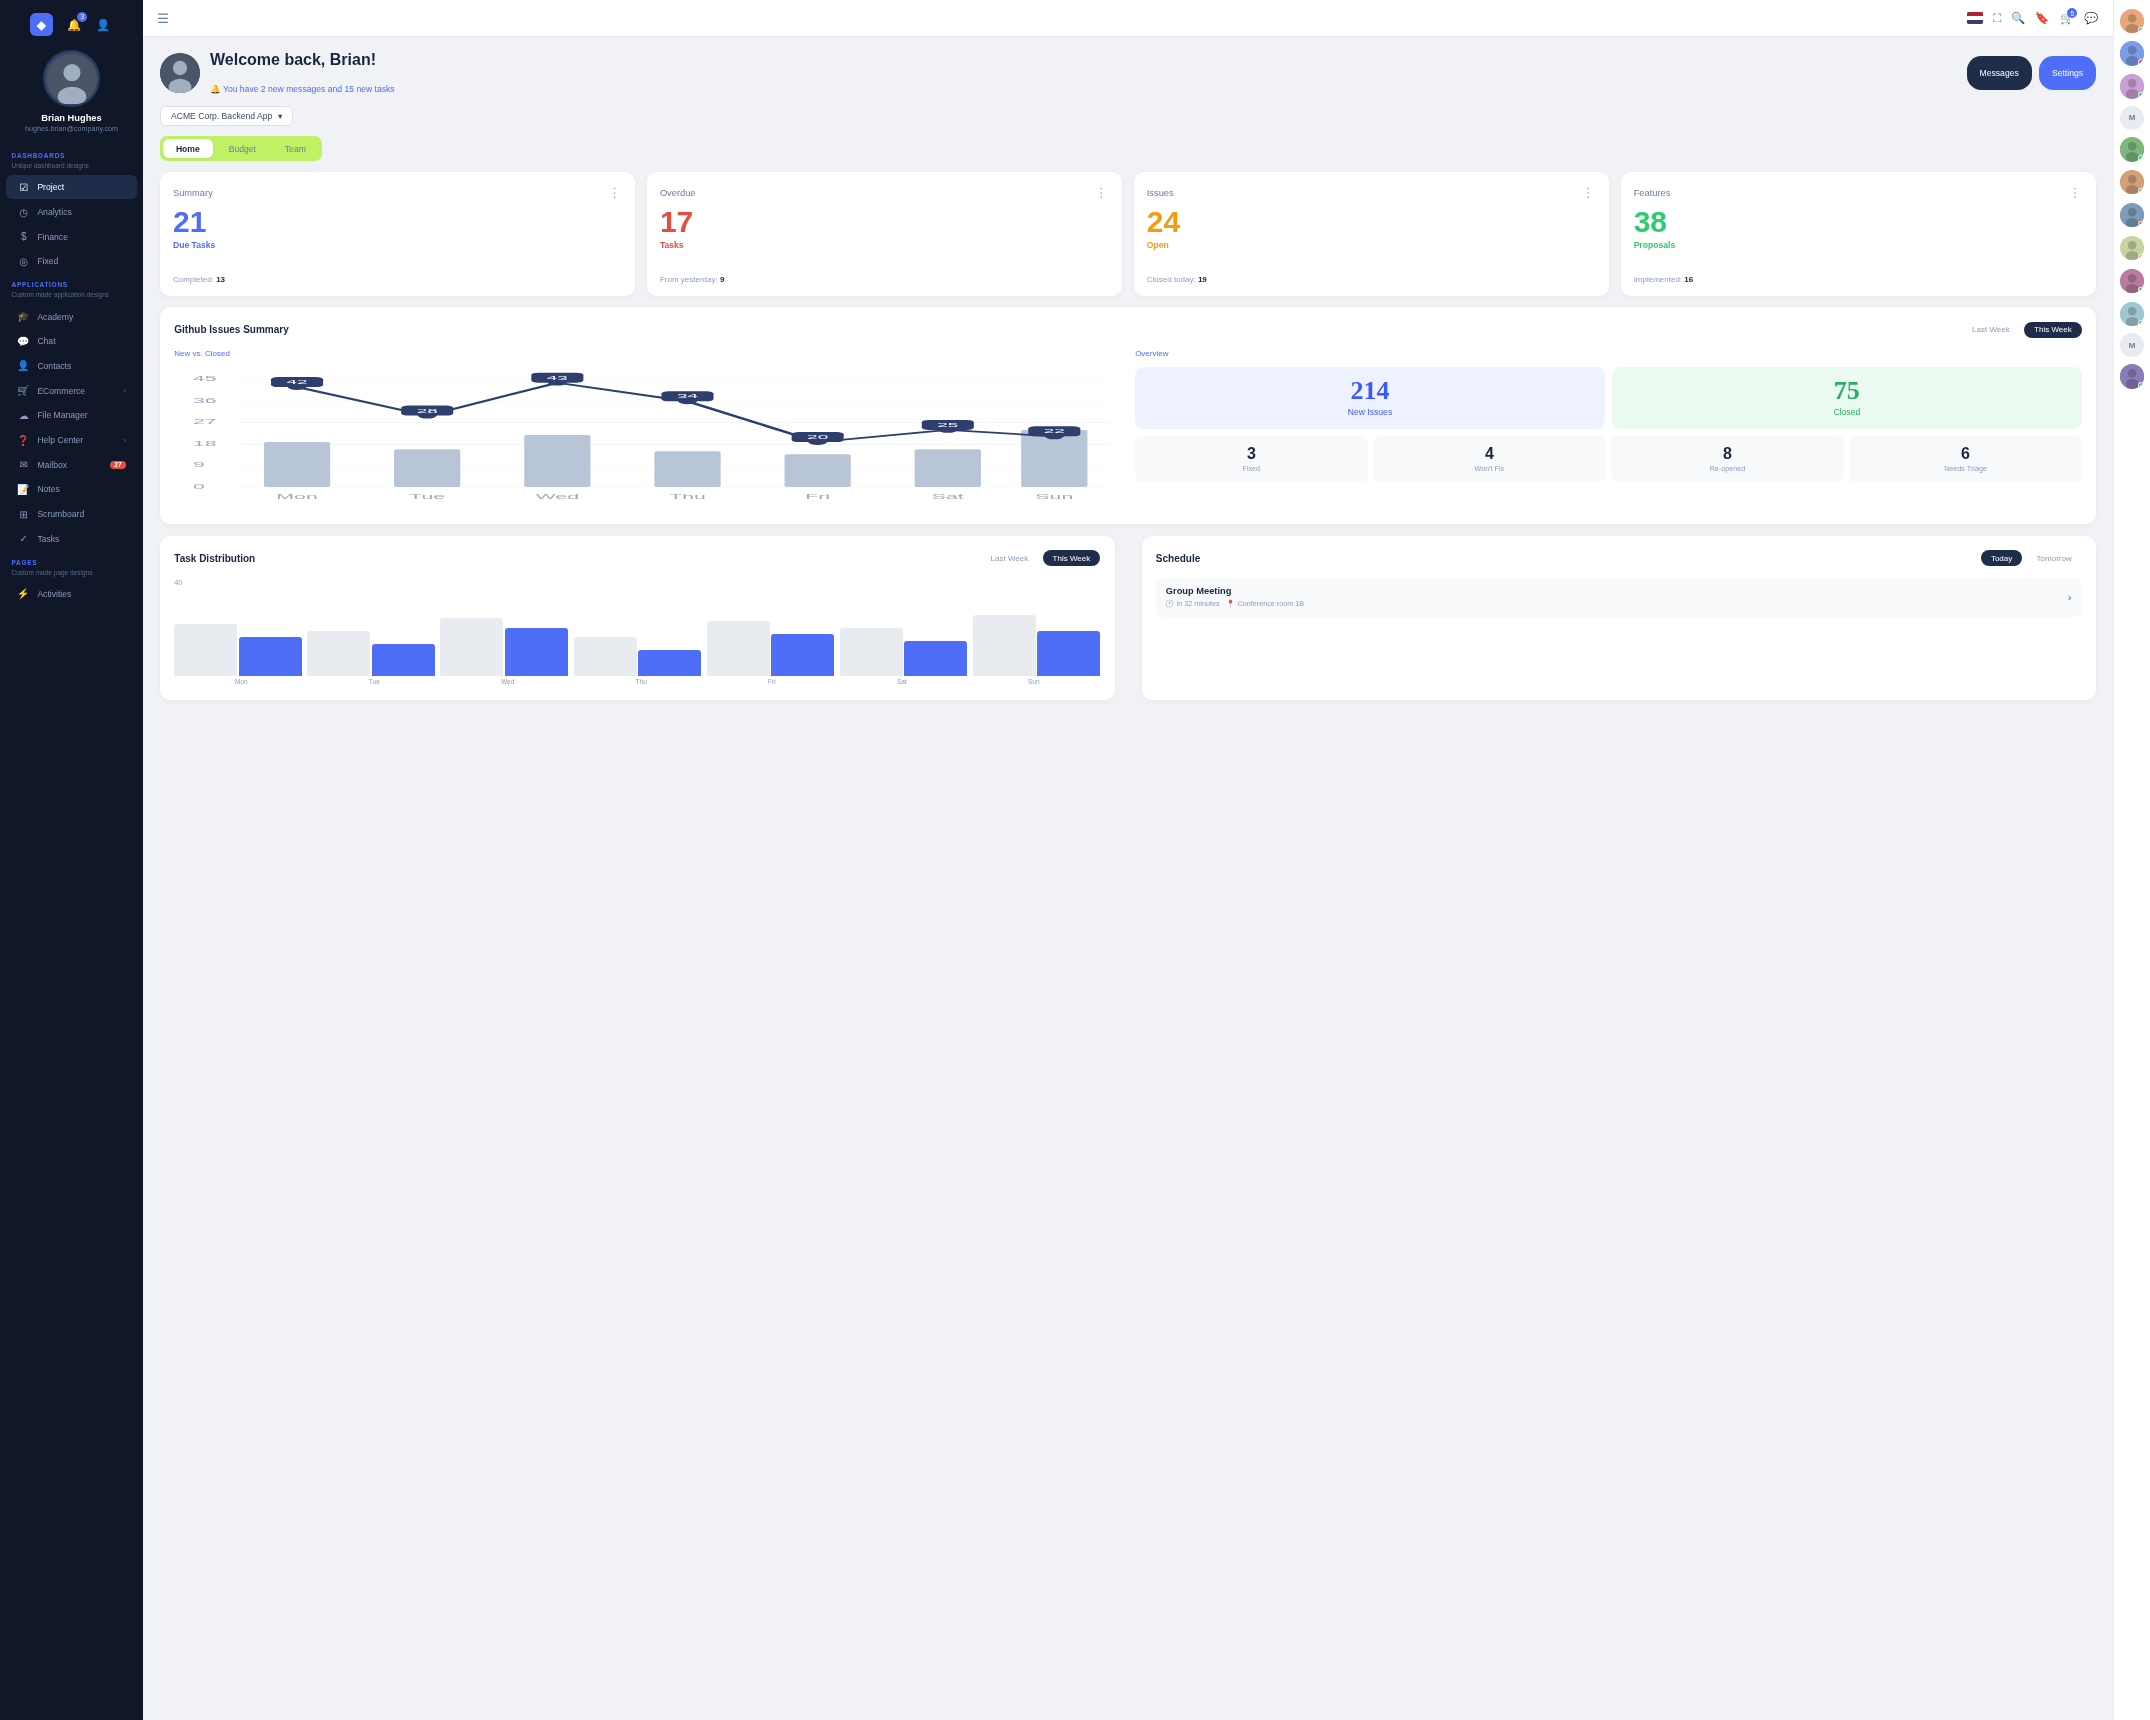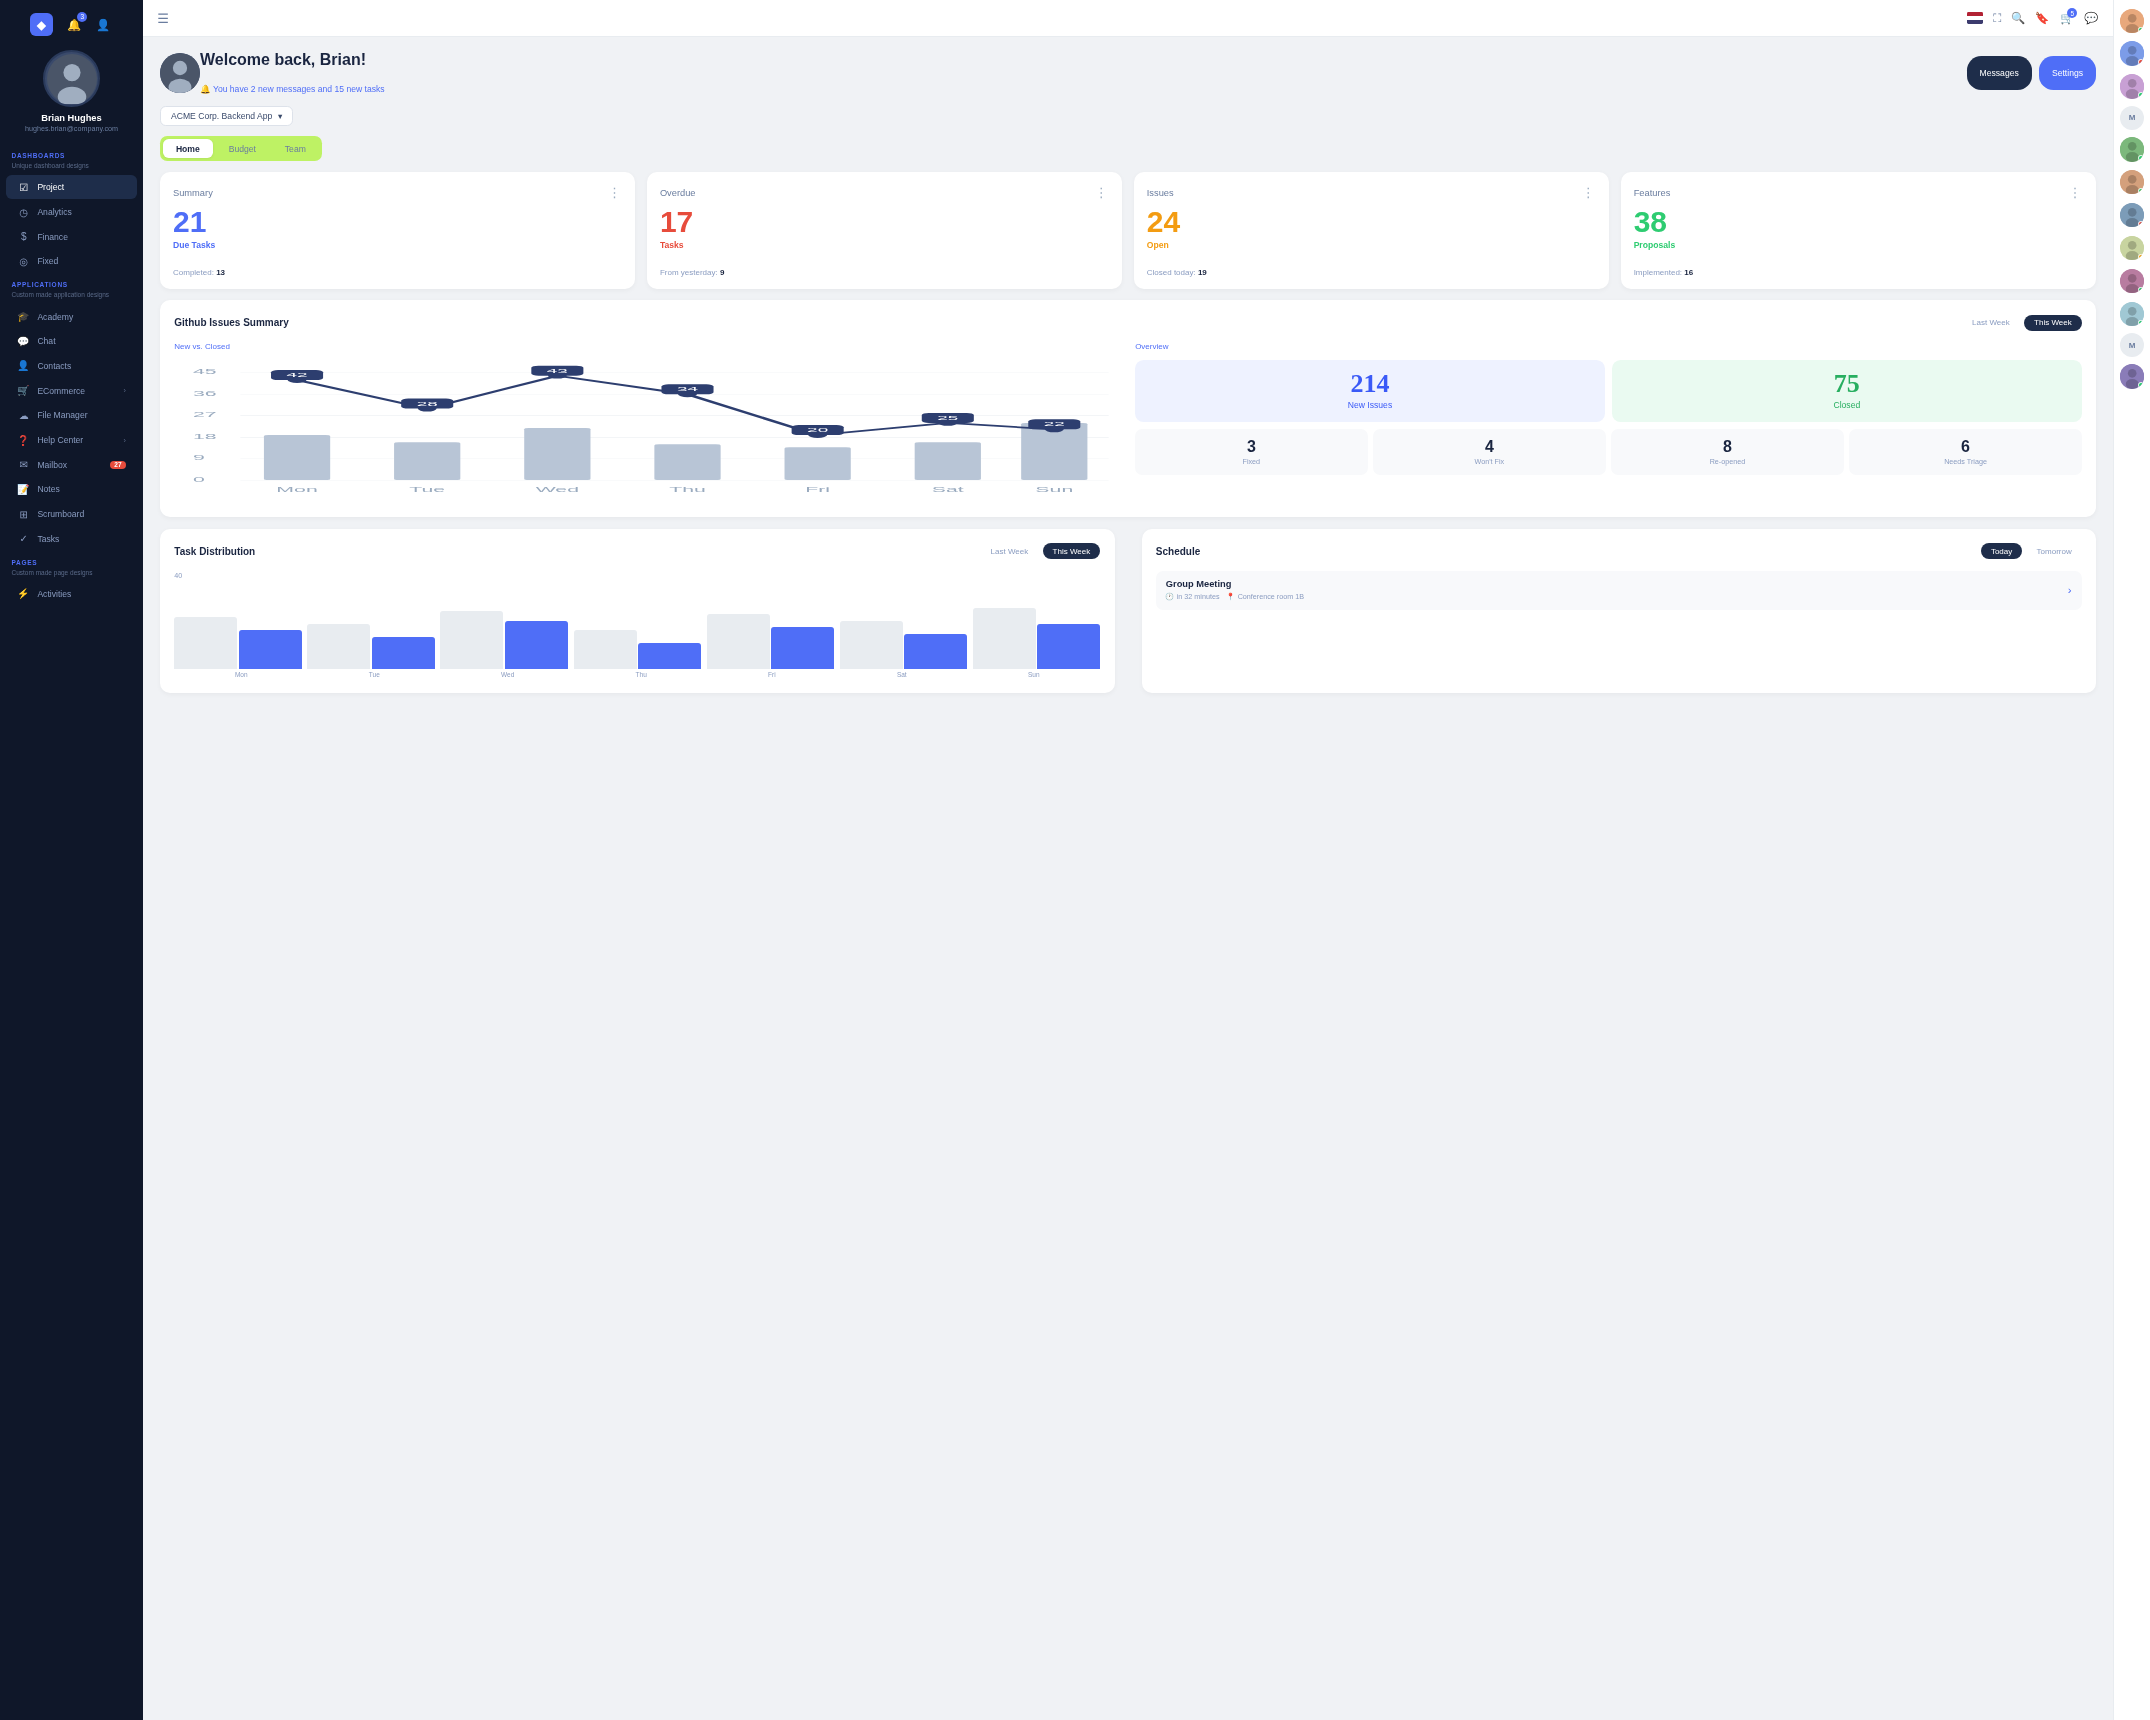--- a/index.html
+++ b/index.html
@@ -106,21 +106,21 @@
     .content {
       flex: 1; overflow-y: auto; padding: 14.3px 17px;
       background: #f0f2f5;
     }
 
     
     .welcome-section {
       display: flex; align-items: center; justify-content: space-between;
       margin-bottom: 11.5px;
     }
-    .welcome-left { display: flex; align-items: center; }
+    .welcome-left { display: flex; align-items: center; gap: 10px; }
     .welcome-avatar {
       width: 40px; height: 40px; border-radius: 50%;
       background: #3a4a6b;
       display: flex; align-items: center; justify-content: center;
       overflow: hidden;
     }
     .welcome-text h1 { font-size: 16px; font-weight: 700; color: #1a2540; }
     .welcome-text p { font-size: 8.6px; color: #8a9cc0; margin-top: 15px; }
     .welcome-text p span { color: #4f6ef7; }
     .welcome-buttons { display: flex; gap: 7.2px; }
@@ -171,21 +171,21 @@
     .stat-card-header {
       display: flex; justify-content: space-between; align-items: center;
       margin-bottom: 7.2px; color: #6a7d9f; font-size: 9.3px; font-weight: 500;
     }
     .stat-card-dots { color: #9aabbf; font-size: 13px; cursor: pointer; letter-spacing: 1.4px; }
     .stat-number { font-size: 30px; font-weight: 700; line-height: 1; margin-bottom: 2.9px; }
     .stat-number.blue { color: #4f6ef7; }
     .stat-number.red { color: #e74c3c; }
     .stat-number.orange { color: #f39c12; }
     .stat-number.green { color: #2ecc71; }
-    .stat-label { font-size: 8.6px; font-weight: 600; margin-bottom: 18px; }
+    .stat-label { font-size: 8.6px; font-weight: 600; margin-bottom: 25px; }
     .stat-label.blue { color: #4f6ef7; }
     .stat-label.red { color: #e74c3c; }
     .stat-label.orange { color: #f39c12; }
     .stat-label.green { color: #2ecc71; }
     .stat-secondary { font-size: 8px; color: #8a9cc0; }
     .stat-secondary span { color: #1a2540; font-weight: 600; }
 
     
     .github-section {
       background: white; border-radius: 10px; padding: 14.3px;

